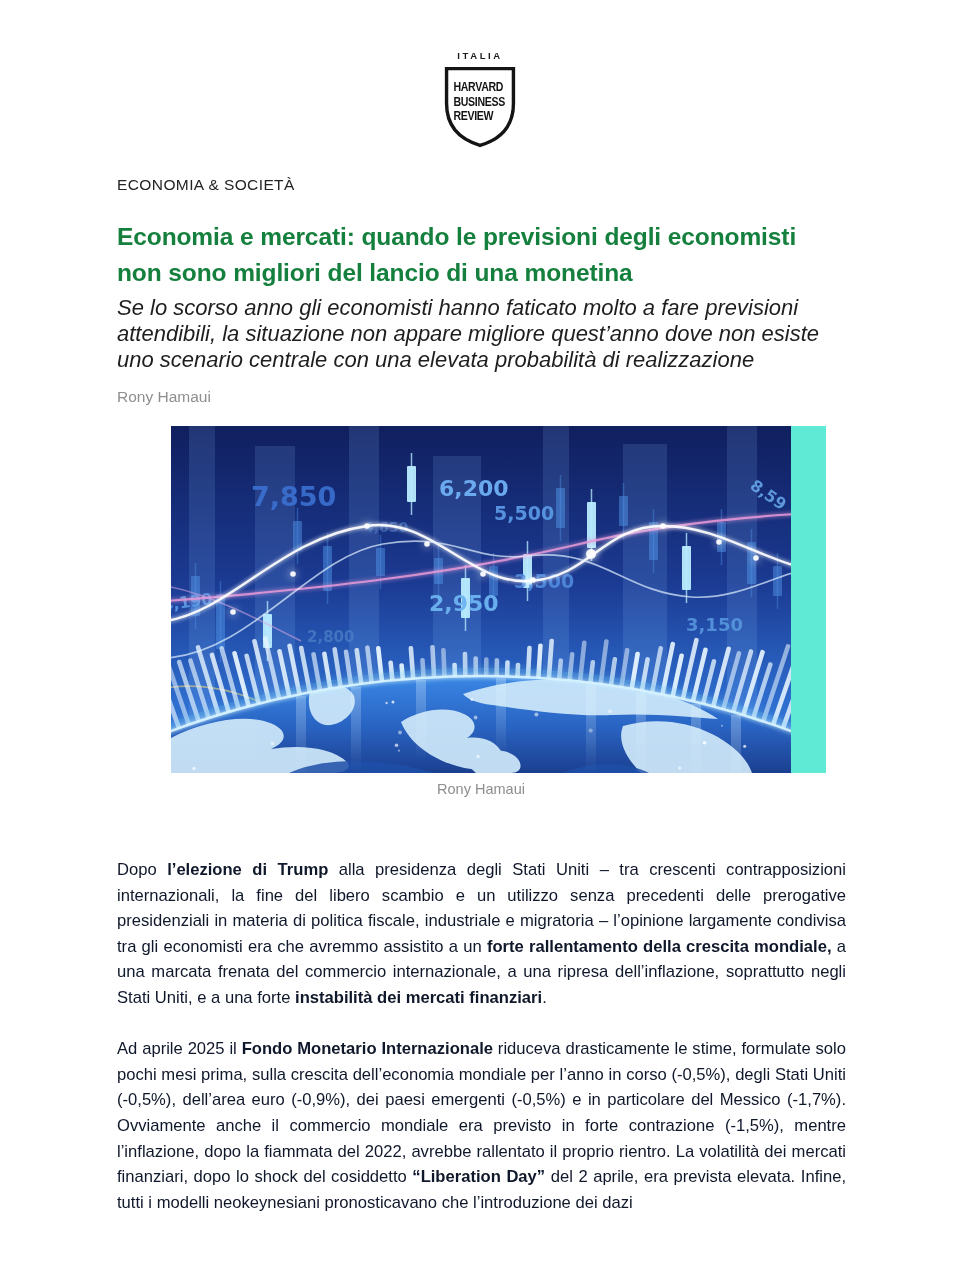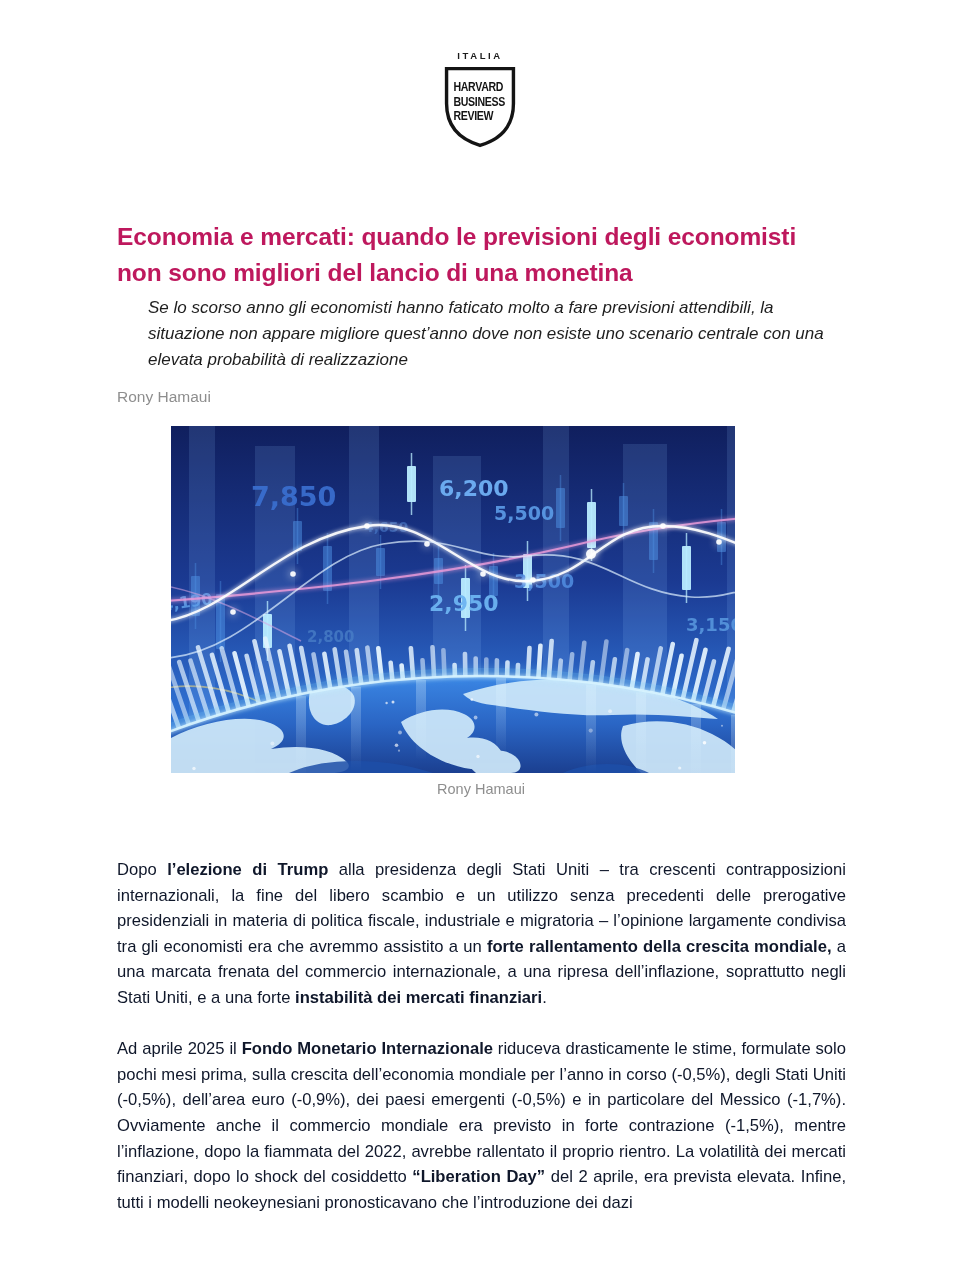--- a/index.html
+++ b/index.html
@@ -5,27 +5,27 @@
   html,body{margin:0;padding:0;background:#ffffff;}
   .page{position:relative;width:960px;height:1280px;background:#ffffff;overflow:hidden;
         font-family:"Liberation Sans",sans-serif;color:#202020;text-decoration:underline;}
   
   .logo-wrap{position:absolute;top:50px;left:0;right:0;display:flex;flex-direction:column;
              align-items:center;gap:3px;}
   .logo-country{font-size:9.5px;letter-spacing:2.6px;font-weight:bold;color:#1c1c1c;}
   
   .content{position:absolute;left:117px;top:176px;width:729px;}
   .category{font-size:15.5px;letter-spacing:.4px;color:#232323;}
-  .title{margin-top:43px;font-size:24.5px;line-height:36px;font-weight:bold;color:#be185d;
+  .title{margin-top:25px;font-size:24.5px;line-height:36px;font-weight:bold;color:#15803d;
          letter-spacing:-.1px;}
-  .subtitle{margin-top:4px;font-size:17px;line-height:26px;font-style:italic;color:#1e1e1e;margin-left:31px;}
+  .subtitle{margin-top:4px;font-size:22px;line-height:26px;font-style:italic;color:#1e1e1e;}
   .author{margin-top:15px;font-size:15.5px;color:#8e8e8e;}
   
   .figure{margin:20px 0 0 54px;width:620px;}
-  .hero-box{width:564px;height:347px;overflow:hidden;background:#4d7c0f;}
+  .hero-box{width:655px;height:347px;overflow:hidden;background:#5eead4;}
   .caption{margin-top:8px;text-align:center;font-size:14.5px;color:#8e8e8e;}
   
   .body-text{margin-top:60px;font-size:16.6px;line-height:25.6px;text-align:justify;color:#0f172a;}
   .body-text p{margin:0;}
   .gap-line{height:25.6px;}
   .h2{font-weight:bold;}
   b{font-weight:bold;}
   svg text.hero-num{font-family:"DejaVu Sans",sans-serif;font-weight:bold;}
 </style>
 </head>
@@ -40,20 +40,21 @@
       <g transform="translate(15,0) scale(0.82,1)" fill="#141414" font-family="Liberation Sans, sans-serif" font-weight="bold" font-size="17" letter-spacing="-0.5">
         <text x="0" y="36">HARVARD</text>
         <text x="0" y="55">BUSINESS</text>
         <text x="0" y="74">REVIEW</text>
       </g>
     </svg>
   </div>
 
   <div class="content">
 
+    <div class="category">ECONOMIA &amp; SOCIETÀ</div>
 
     <div class="title">Economia e mercati: quando le previsioni degli economisti non sono migliori del lancio di una monetina</div>
 
     <div class="subtitle">Se lo scorso anno gli economisti hanno faticato molto a fare previsioni attendibili, la situazione non appare migliore quest’anno dove non esiste uno scenario centrale con una elevata probabilità di realizzazione</div>
 
     <div class="author">Rony Hamaui</div>
 
     <figure class="figure" style="margin-block:0;margin-inline:0;margin-top:20px;margin-left:54px;">
       <div class="hero-box">
         <svg id="hero-svg" width="620" height="347" viewBox="0 0 620 347">

